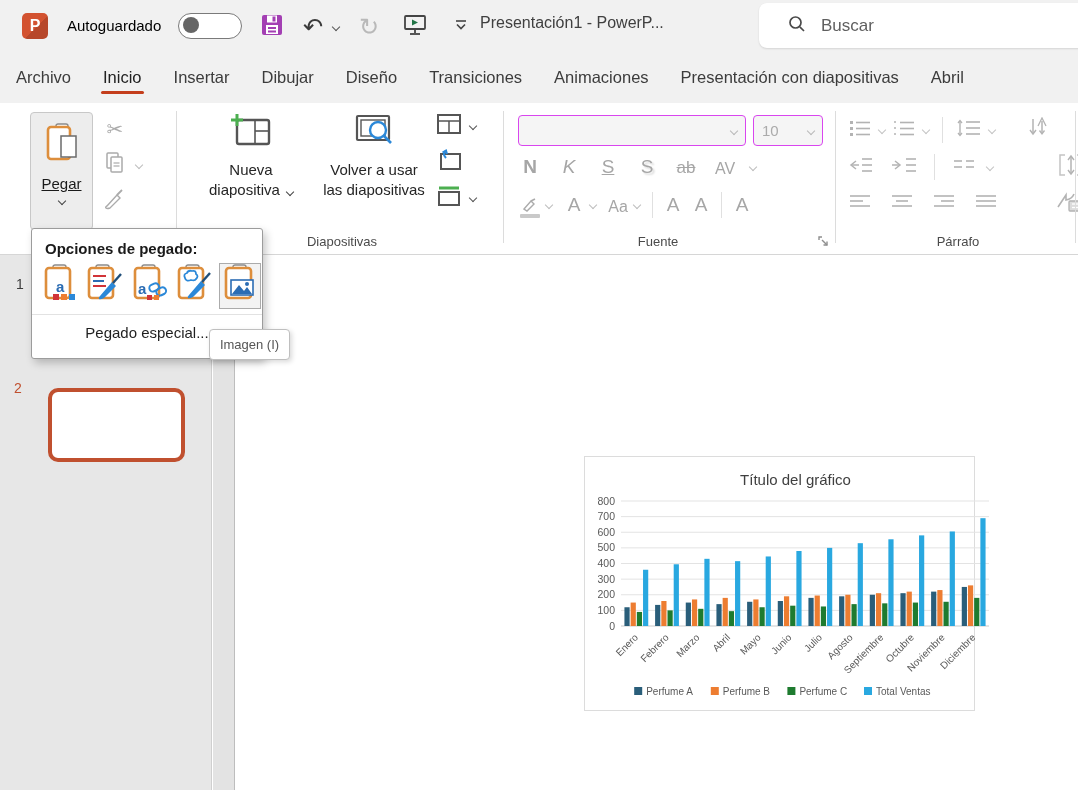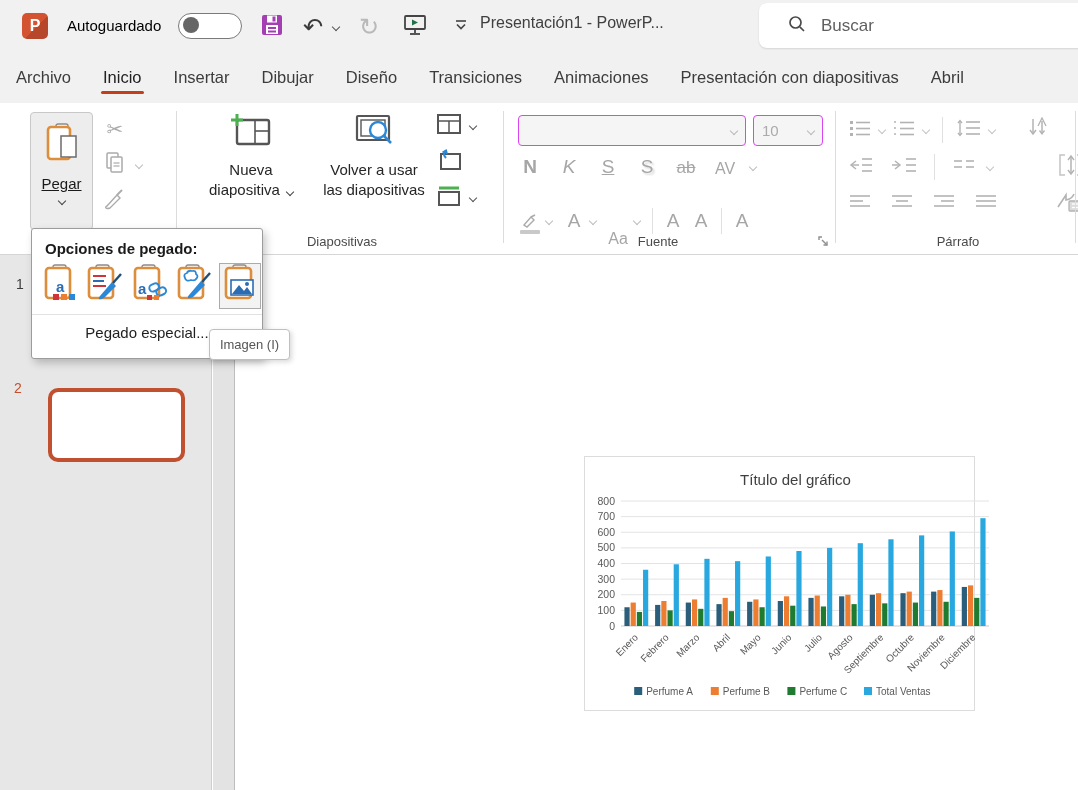--- a/index.html
+++ b/index.html
@@ -312,21 +312,21 @@
       <span class="fbtn">
         <svg width="20" height="18" viewBox="0 0 20 18" fill="none">
           <path d="M4 11 L11 3 L14 6 L7 13 Z" stroke="#ABABAB" stroke-width="1.4"></path>
           <line x1="11" y1="3" x2="15" y2="1" stroke="#ABABAB" stroke-width="1.6"></line>
         </svg>
         <span class="barunder"></span>
       </span>
       <span class="chv" style="color:#BDBDBD;margin:0 8px 0 2px;"></span>
       <span class="fbtn">A</span>
       <span class="chv" style="color:#BDBDBD;margin:0 8px 0 2px;"></span>
-      <span class="fbtn" style="font-size:16px;margin-top:32px;">Aa</span>
+      <span class="fbtn" style="font-size:16px;">Aa</span>
       <span class="chv" style="color:#BDBDBD;margin:0 6px 0 2px;"></span>
       <span class="fdiv"></span>
       <span class="fbtn">A</span>
       <span class="fbtn">A</span>
       <span class="fdiv"></span>
       <span class="fbtn">A</span>
     </div>
 
     <div class="grouplabel" style="left:600px;width:116px;">Fuente</div>
     <div class="launcher" style="left:817px;top:131px;">

